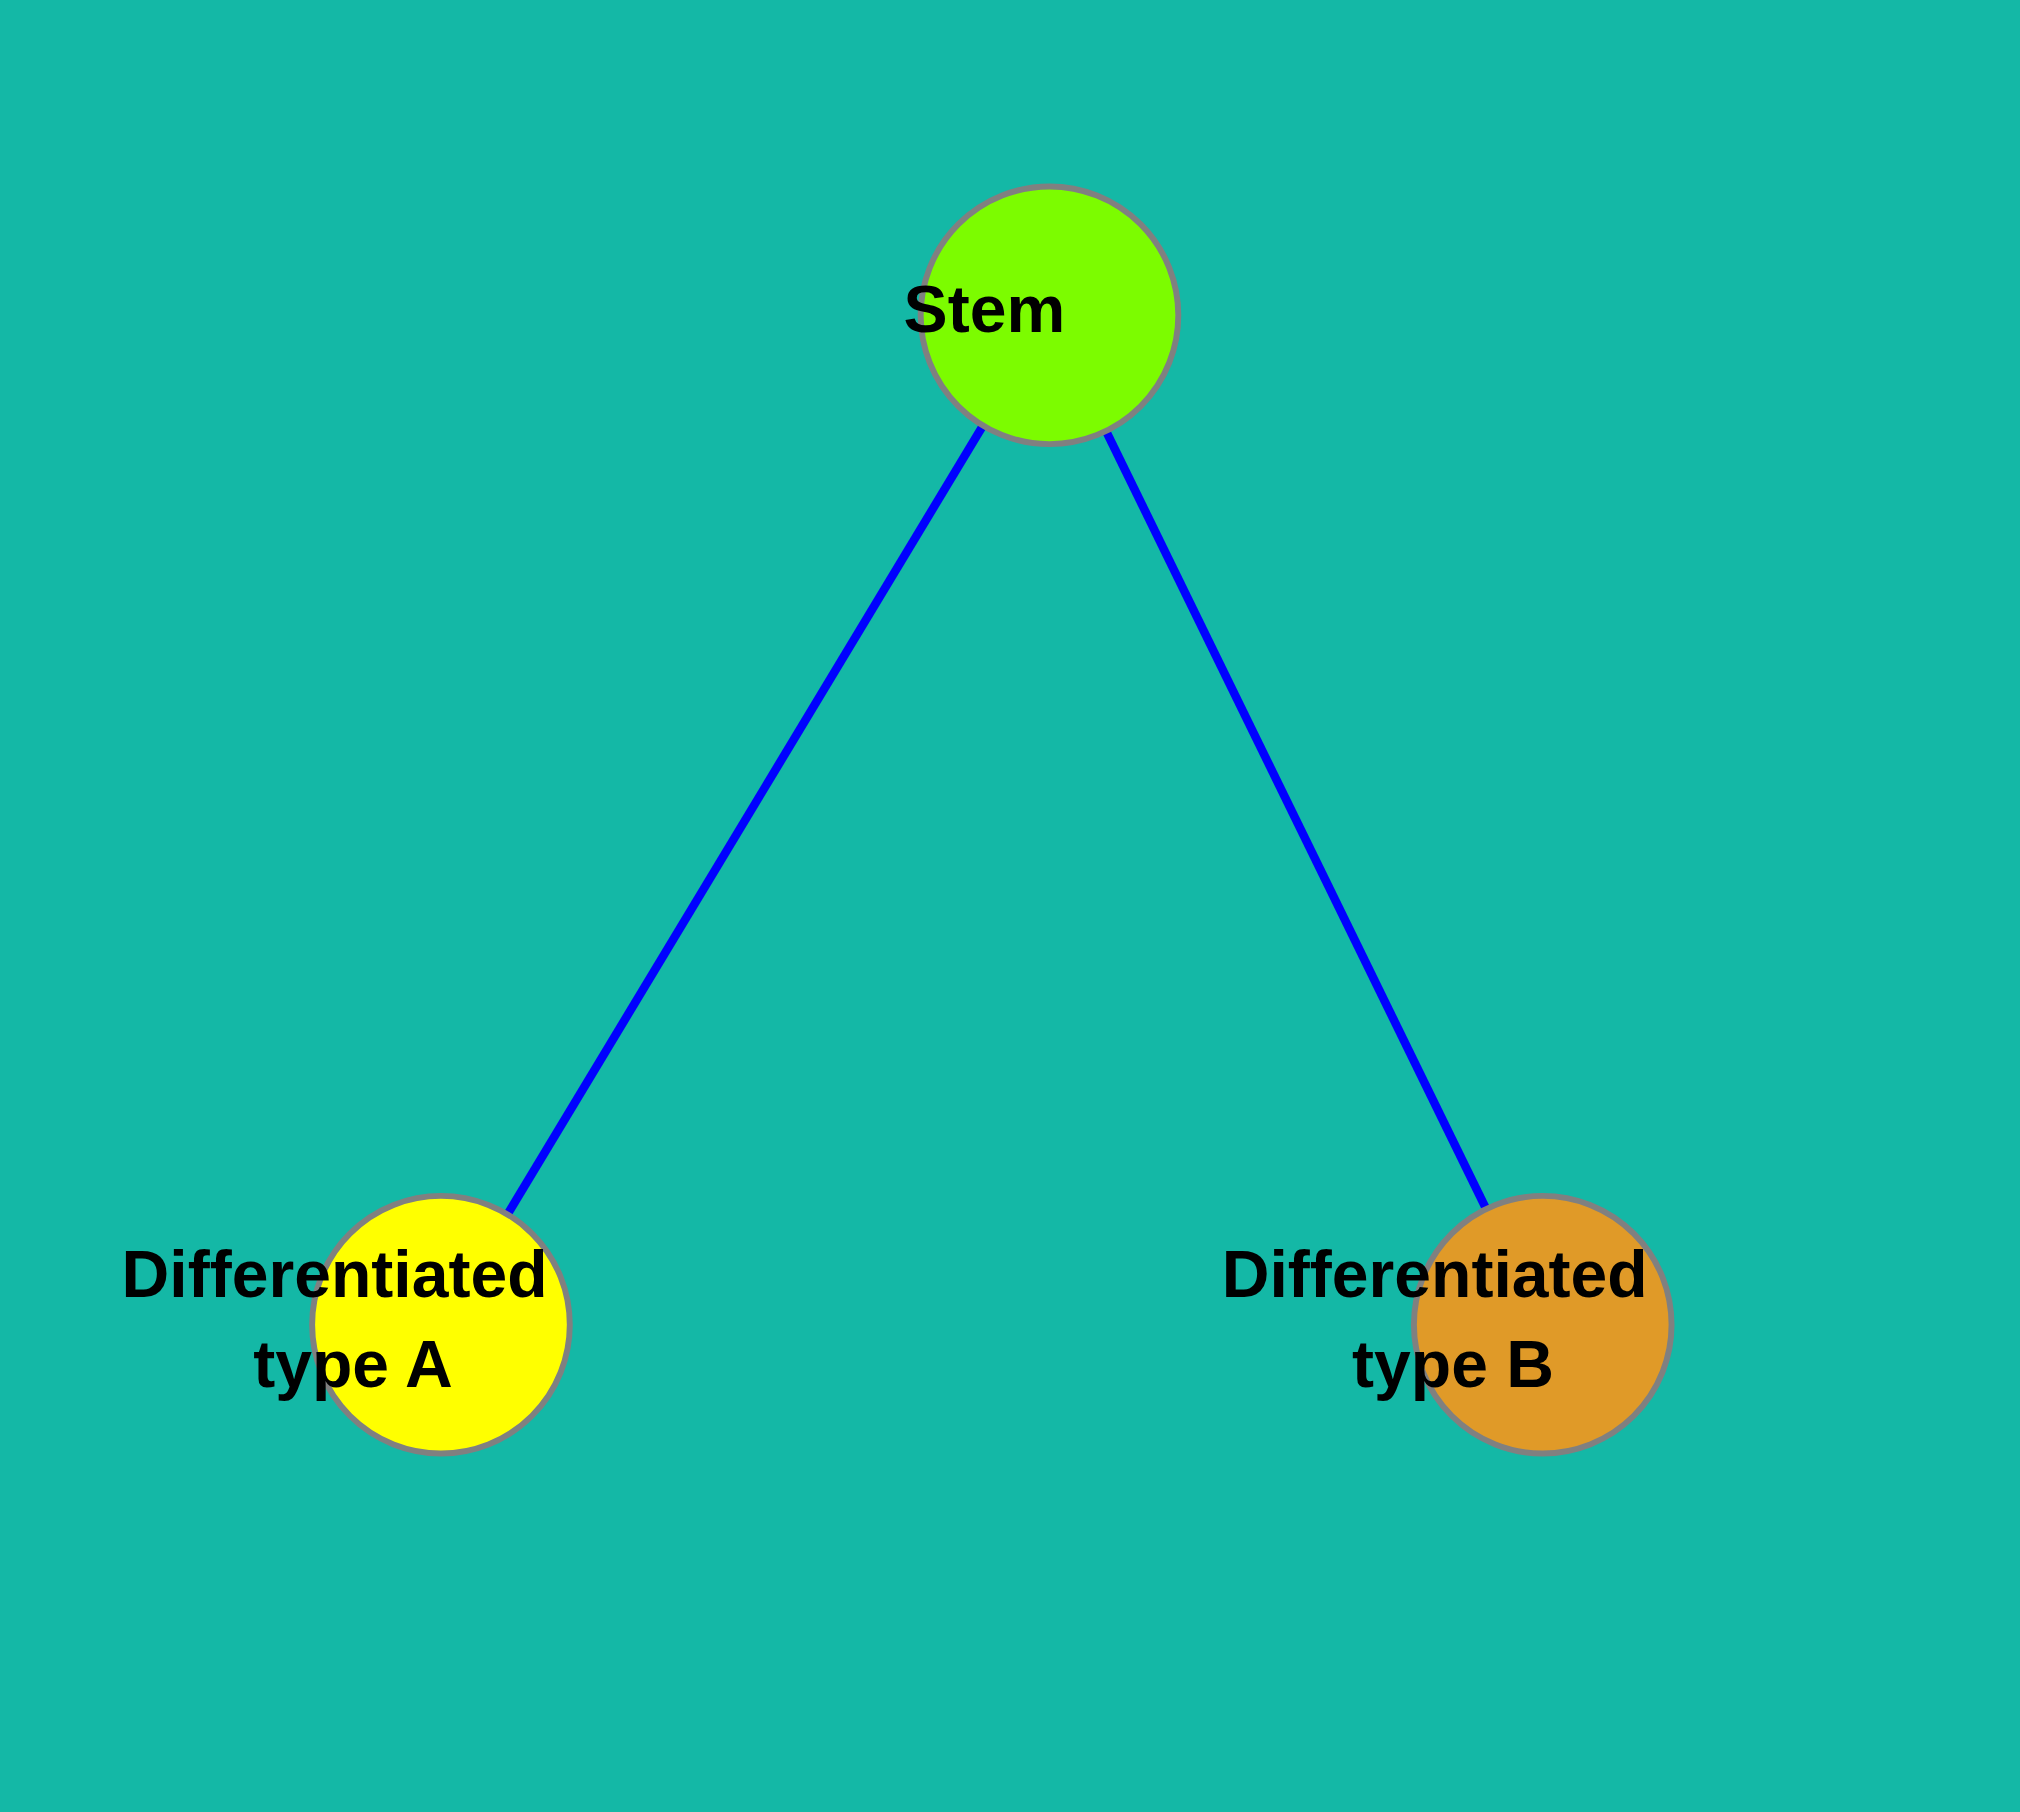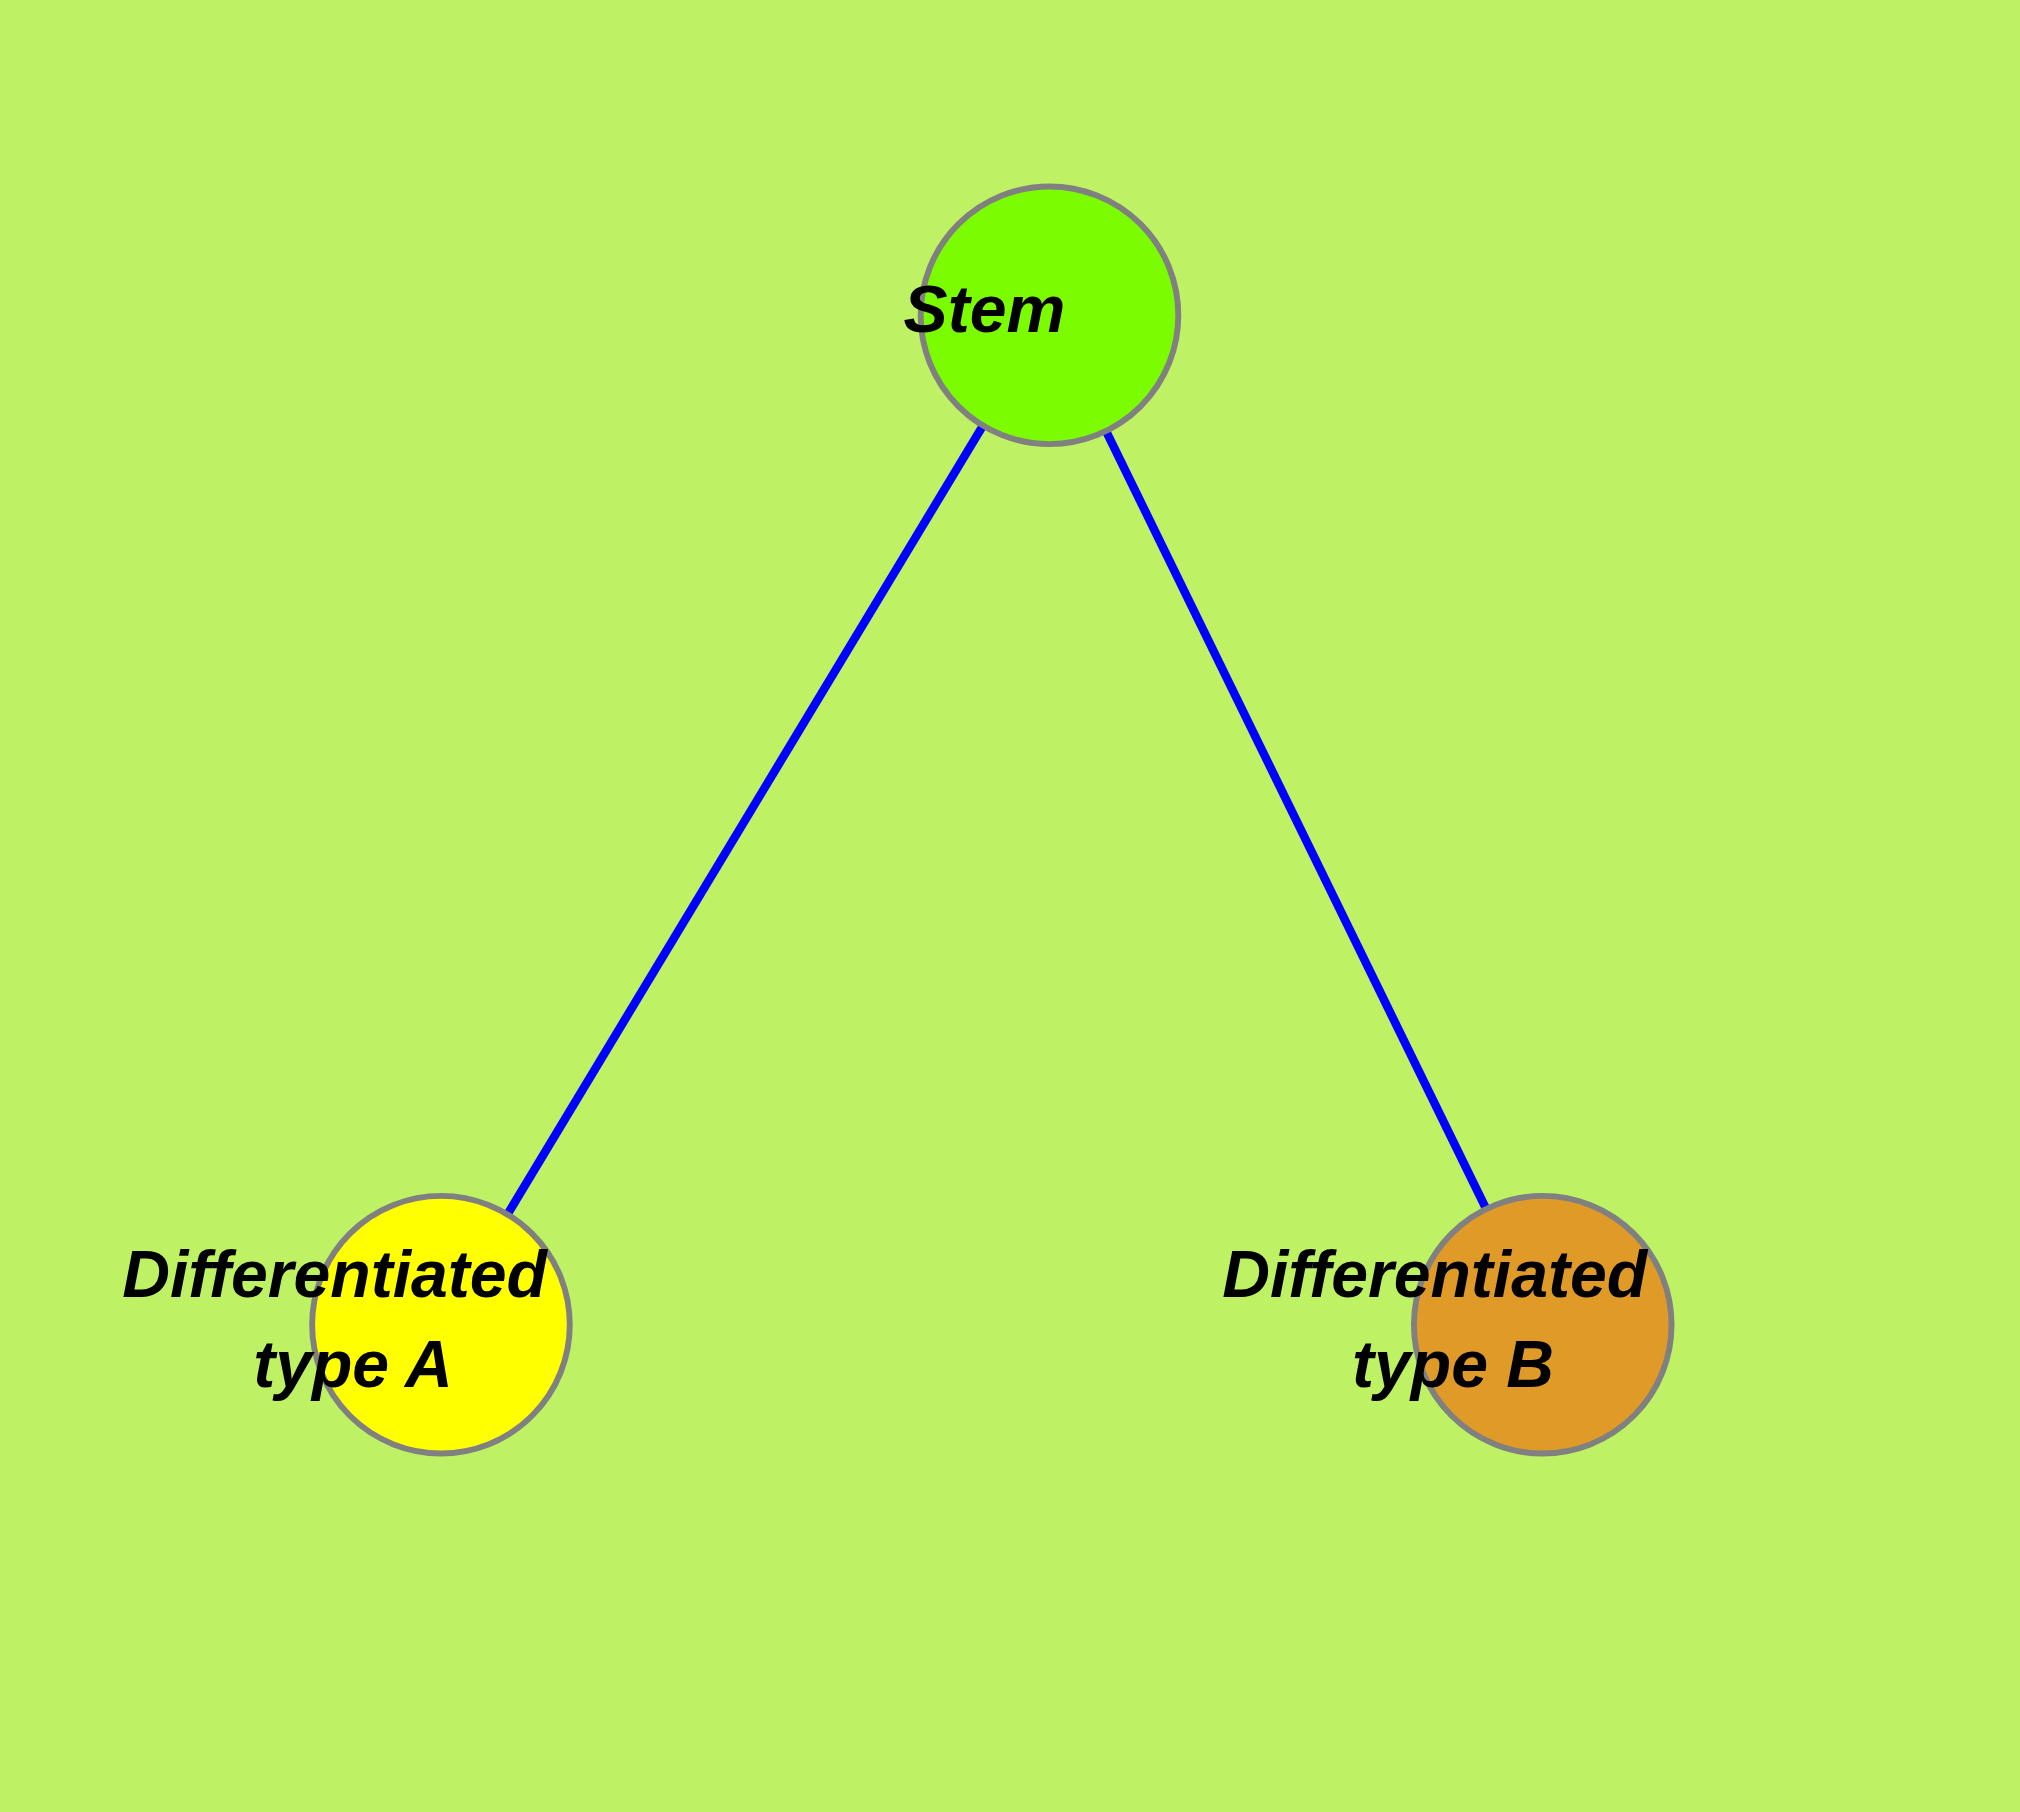--- a/index.html
+++ b/index.html
@@ -37,21 +37,21 @@
     stroke-linecap: butt;
   }
   .node-circle {
     stroke: #808080;
     stroke-width: 7;
   }
 </style>
 </head>
 <body style="background: rgb(204, 204, 252);">
 
-<div id="canvas" style="background: #bef264; font-style: italic;">
+<div id="canvas" style="background: #14b8a6;">
   <svg id="graph-svg" viewBox="0 0 2384 2138">
 
     <g>
       <line class="edge-line" x1="1238" y1="372" x2="520" y2="1563" stroke="#0000ff"></line>
       <line class="edge-line" x1="1238" y1="372" x2="1820" y2="1563" stroke="#0000ff"></line>
     </g>
 
     <g>
       <circle class="node-circle" cx="1238" cy="372" r="152" fill="#7cfc00" stroke="#808080"></circle>
       <circle class="node-circle" cx="520" cy="1563" r="152" fill="#ffff00" stroke="#808080"></circle>

